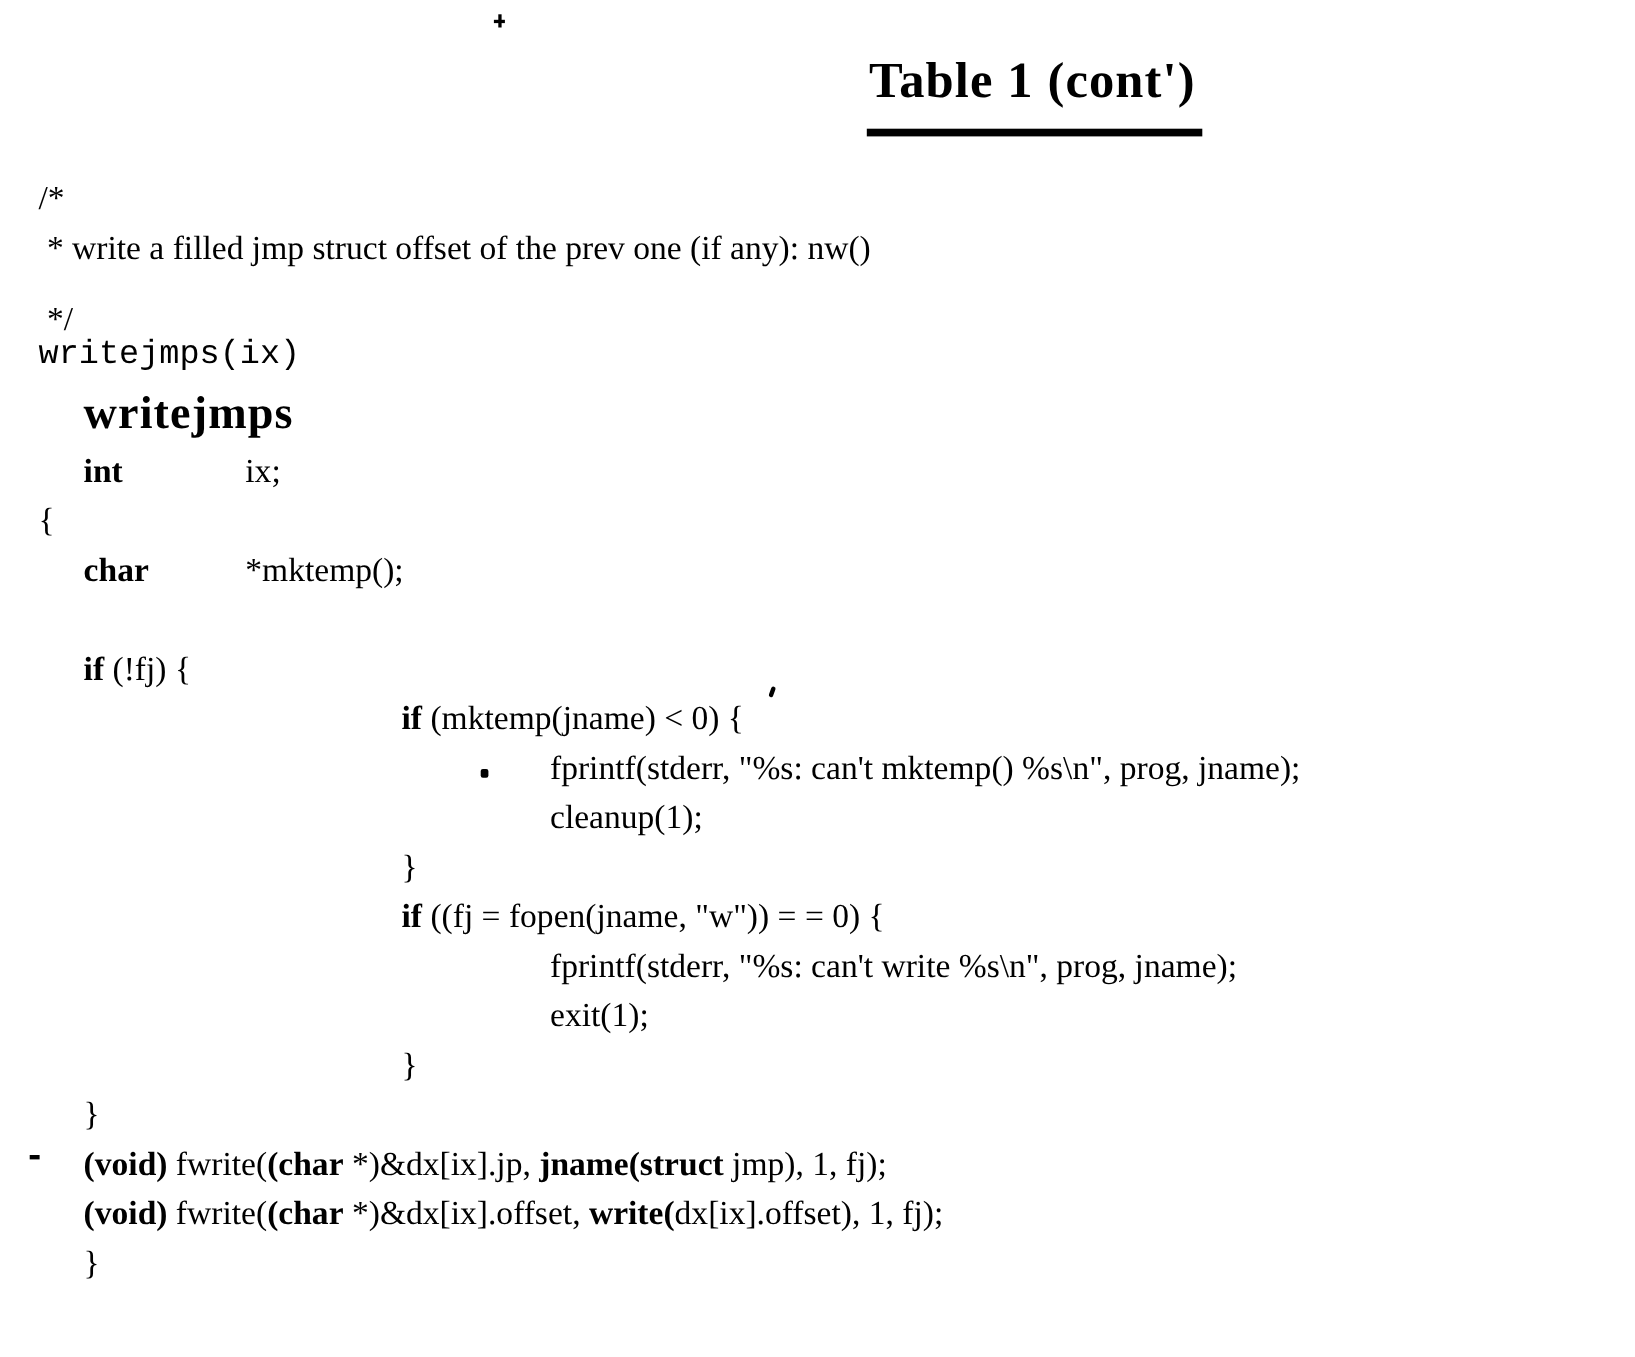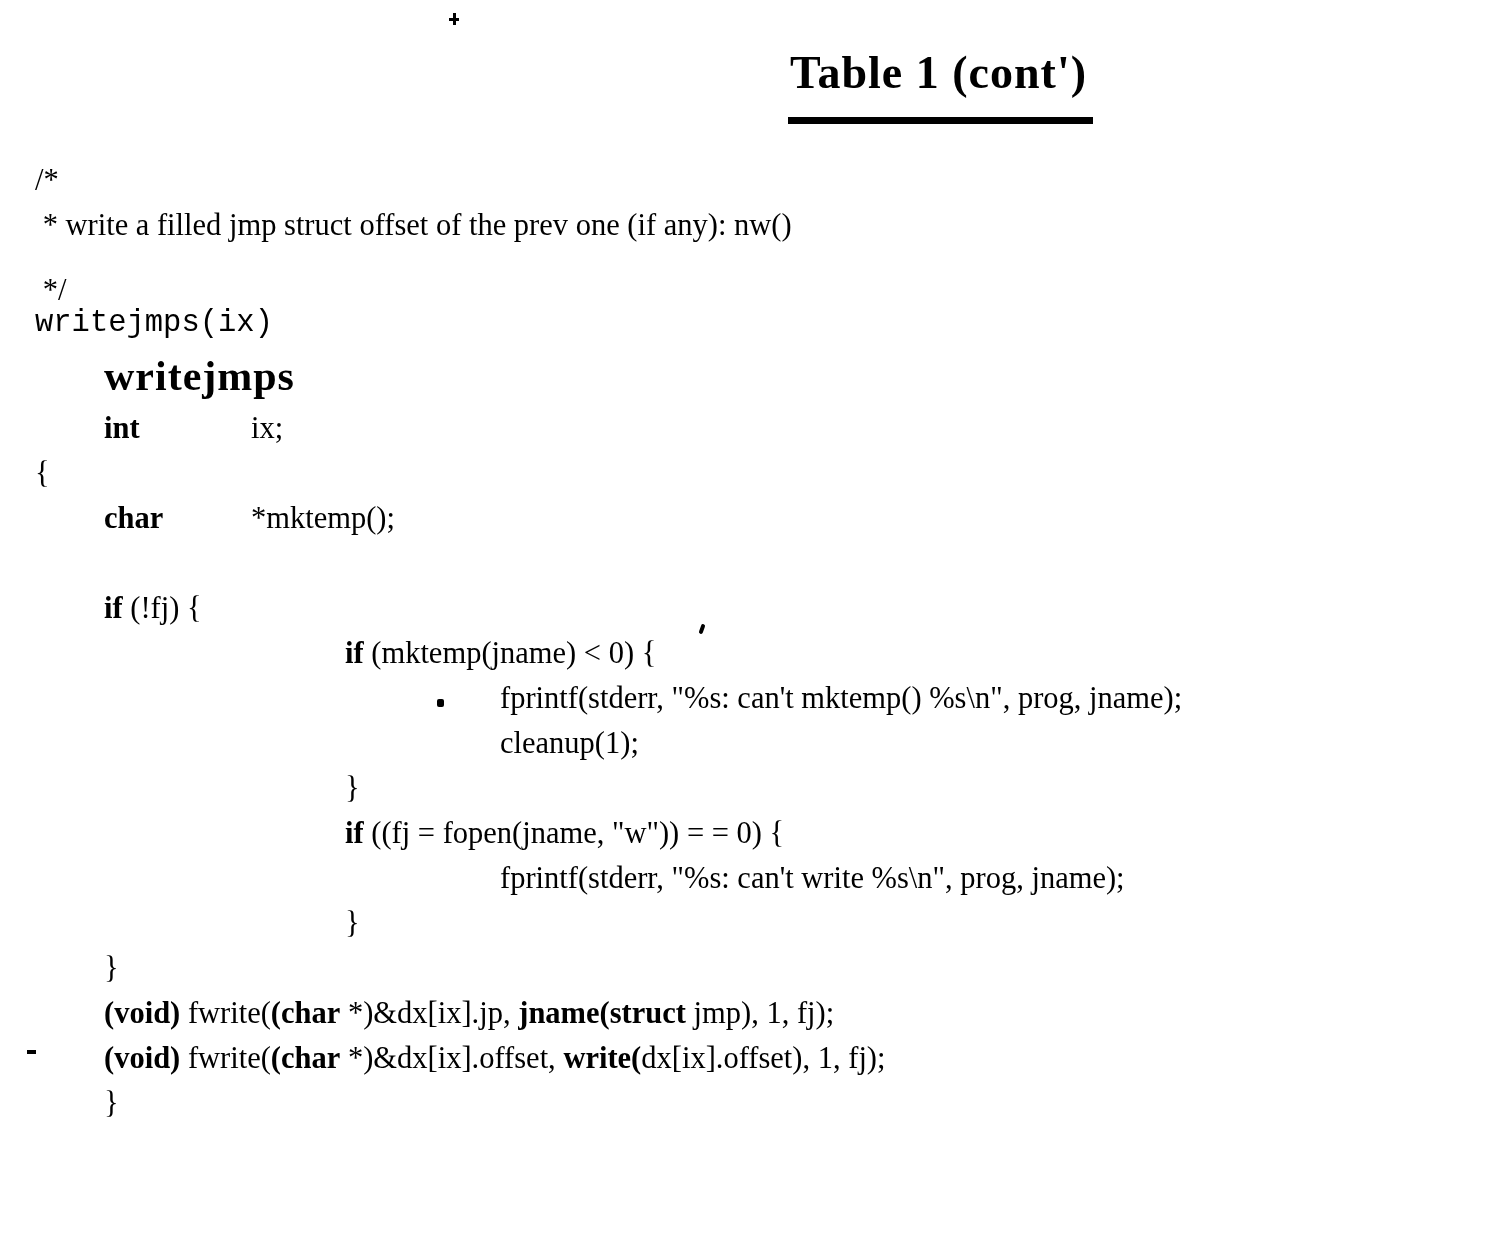--- a/index.html
+++ b/index.html
@@ -44,22 +44,22 @@
     line-height: 60px;
     height: 60px;
     font-weight: bold;
     letter-spacing: 1px;
   }
   
   .code-line:nth-child(3) { margin-top: 20px; }
   .code-line:nth-child(4) { margin-top: -12px; font-family: Liberation Mono, monospace; }
 
   .ind0 { padding-left: 35px; }
-  .ind1 { padding-left: 104px; }
-  .ind2 { padding-left: 345px; }
+  .ind1 { padding-left: 76px; }
+  .ind2 { padding-left: 345px; margin-left: 20px; }
   .ind3 { padding-left: 500px; }
 
   .b { font-weight: bold; }
   .tabcol { display: inline-block; width: 147px; }
 
   
   .art {
     position: absolute;
     background: #000;
   }
@@ -86,20 +86,21 @@
       <div class="code-line ind0"><span>{</span></div>
       <div class="code-line ind1"><span class="b tabcol">char</span><span>*mktemp();</span></div>
       <div class="code-line ind1"></div>
       <div class="code-line ind1"><span class="b">if</span><span> (!fj) {</span></div>
       <div class="code-line ind2"><span class="b">if</span><span> (mktemp(jname) &lt; 0) {</span></div>
       <div class="code-line ind3"><span>fprintf(stderr, "%s: can't mktemp() %s\n", prog, jname);</span></div>
       <div class="code-line ind3"><span>cleanup(1);</span></div>
       <div class="code-line ind2"><span>}</span></div>
       <div class="code-line ind2"><span class="b">if</span><span> ((fj = fopen(jname, "w")) = = 0) {</span></div>
       <div class="code-line ind3"><span>fprintf(stderr, "%s: can't write %s\n", prog, jname);</span></div>
+      <div class="code-line ind3"><span>exit(1);</span></div>
       <div class="code-line ind2"><span>}</span></div>
       <div class="code-line ind1"><span>}</span></div>
       <div class="code-line ind1"><span class="b">(void)</span><span> fwrite(</span><span class="b">(char</span><span> *)&amp;dx[ix].jp, </span><span class="b">jname(struct</span><span> jmp), 1, fj);</span></div>
       <div class="code-line ind1"><span class="b">(void)</span><span> fwrite(</span><span class="b">(char</span><span> *)&amp;dx[ix].offset, </span><span class="b">write(</span><span>dx[ix].offset), 1, fj);</span></div>
       <div class="code-line ind1"><span>}</span></div>
     </div>
 
   <div class="art art-cross-v"></div>
   <div class="art art-cross-h"></div>
   <div class="art art-dot-fprintf"></div>

